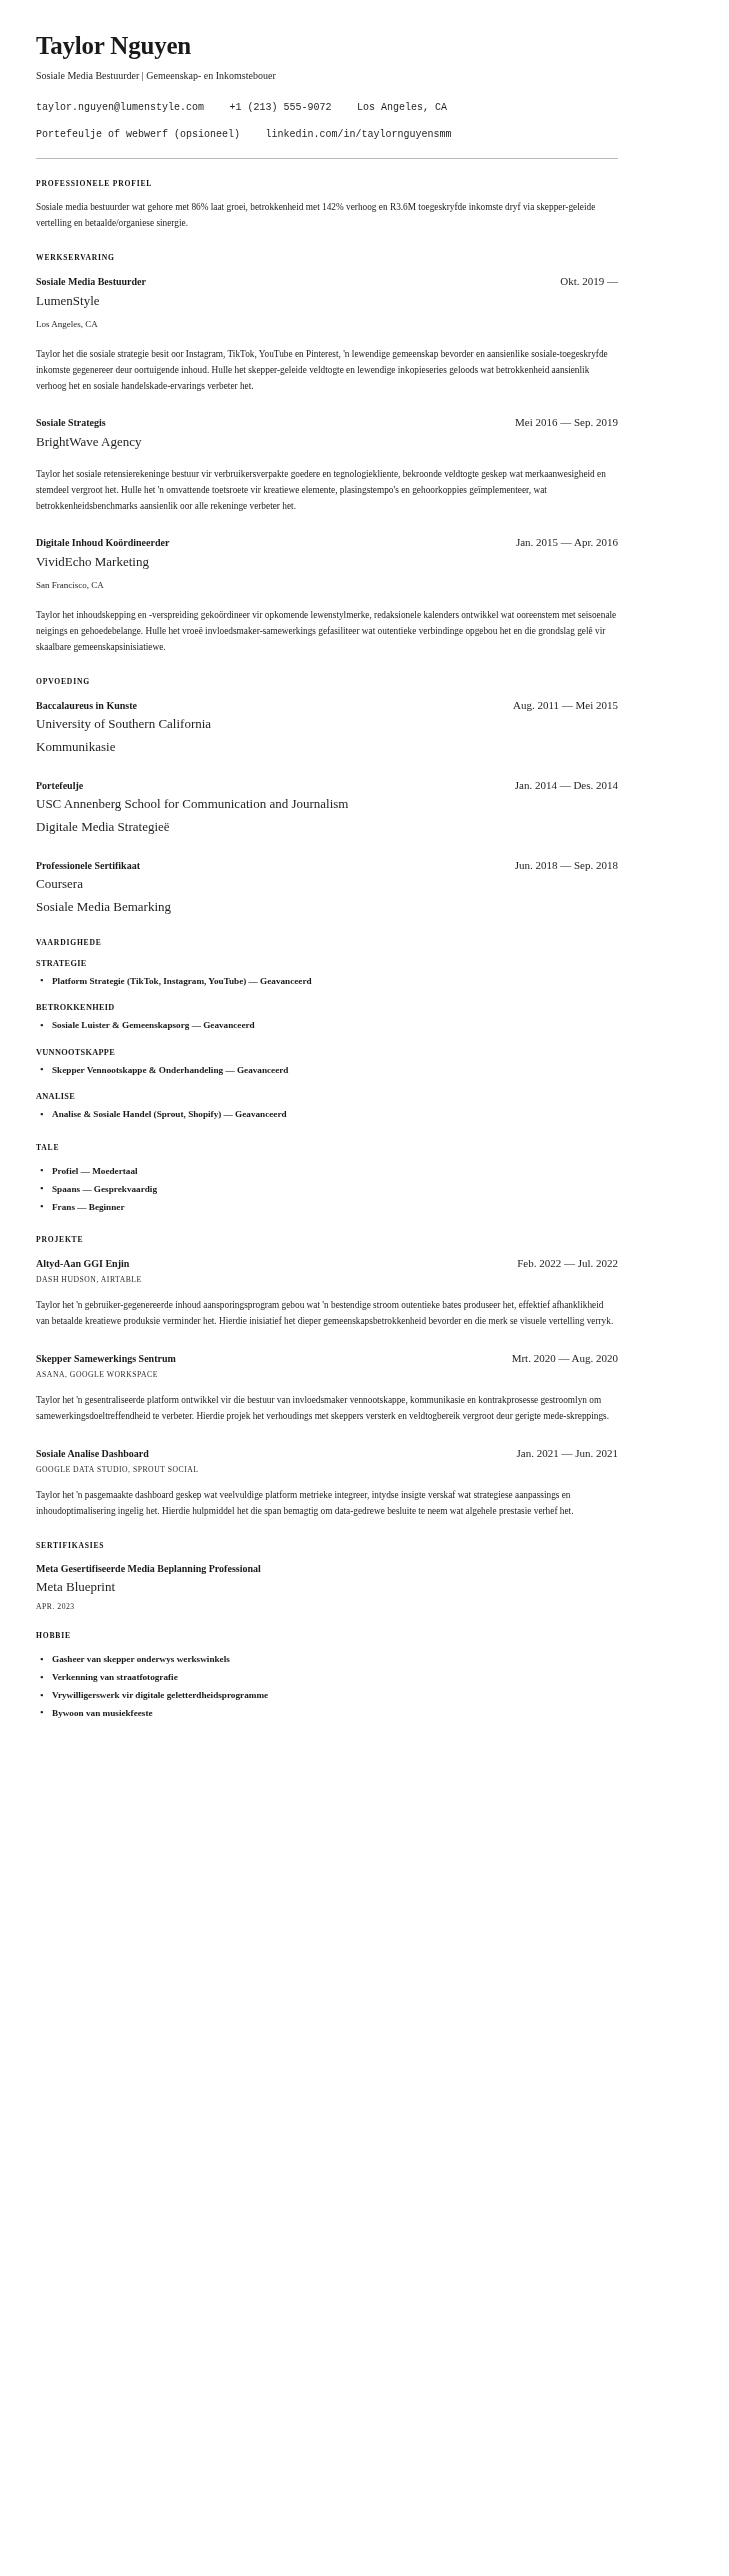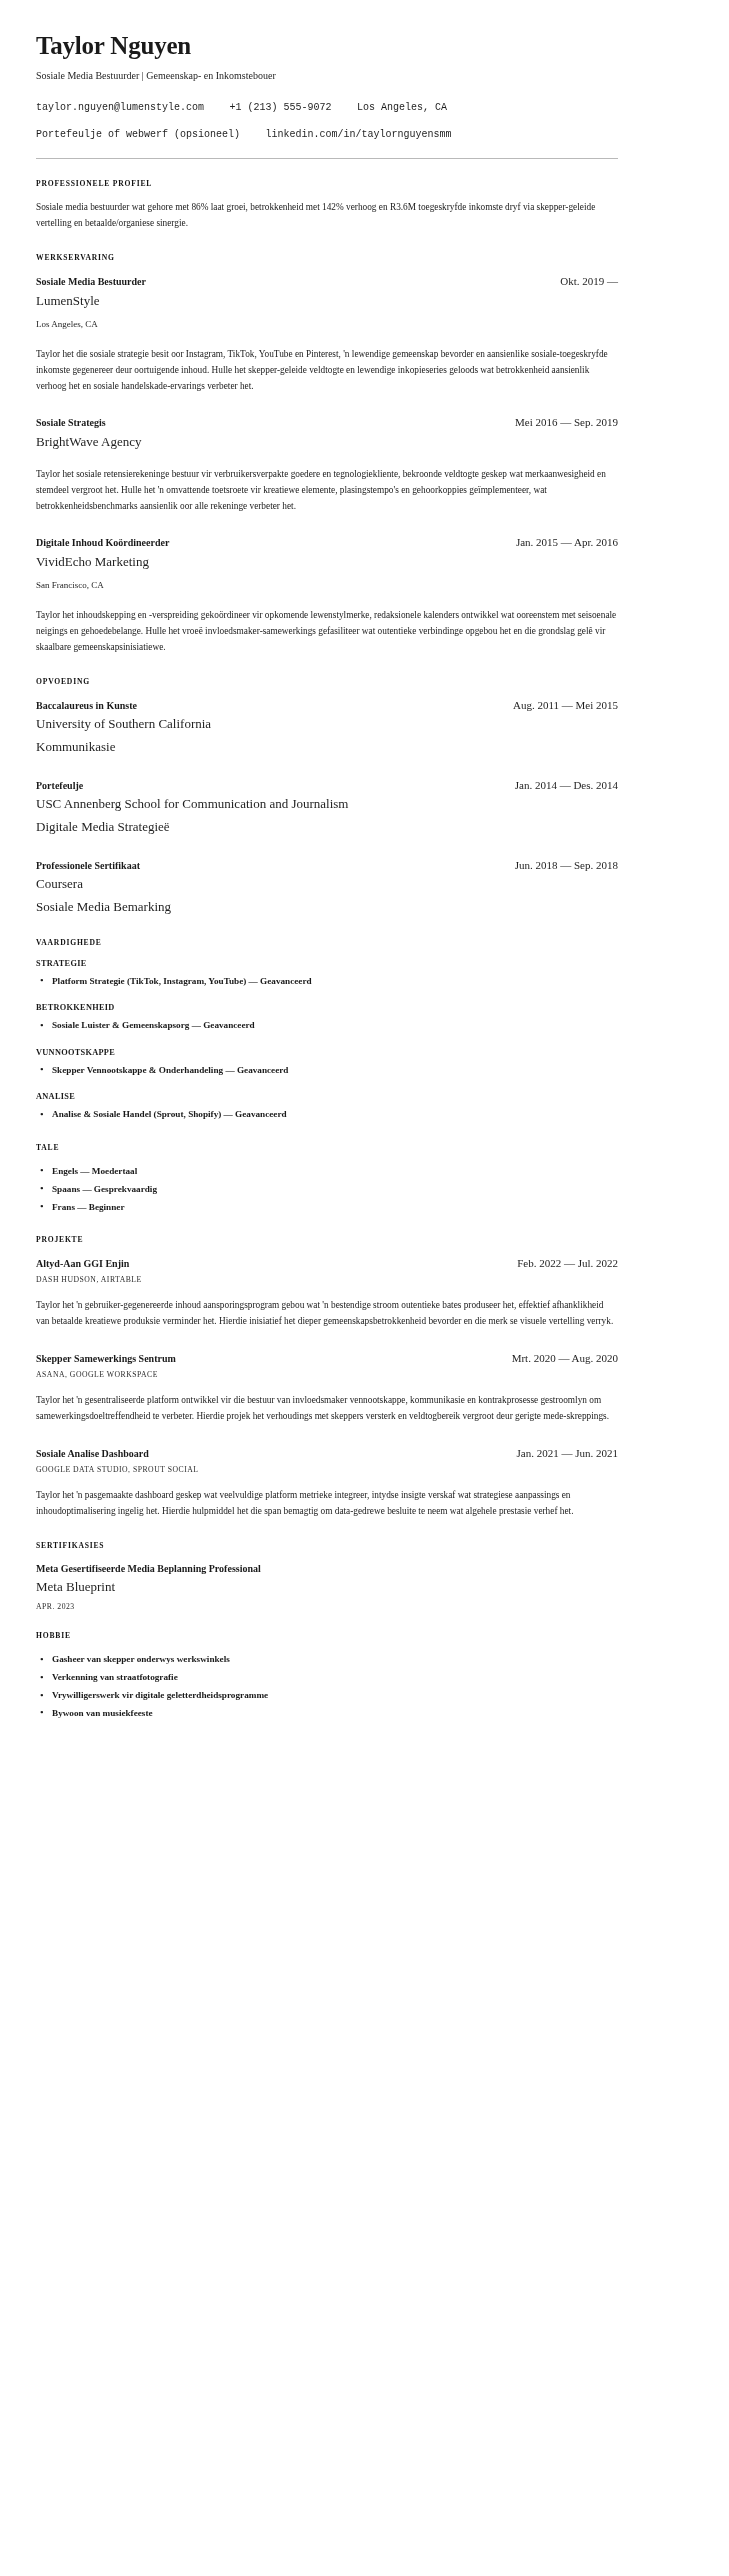--- a/index.html
+++ b/index.html
@@ -285,21 +285,21 @@
       <div class="skill-group-title">Analise</div>
       <ul class="bullets">
         <li>Analise &amp; Sosiale Handel (Sprout, Shopify) — Geavanceerd</li>
       </ul>
     </div>
   </section>
 
   <section class="section">
     <h2 class="section-title">Tale</h2>
     <ul class="bullets lang-list">
-      <li>Engels — Moedertaal</li>
+      <li>Profiel — Moedertaal</li>
       <li>Spaans — Gesprekvaardig</li>
       <li>Frans — Beginner</li>
     </ul>
   </section>
 
   <section class="section">
     <h2 class="section-title">Projekte</h2>
 
     <div class="entry">
       <div class="entry-head">

